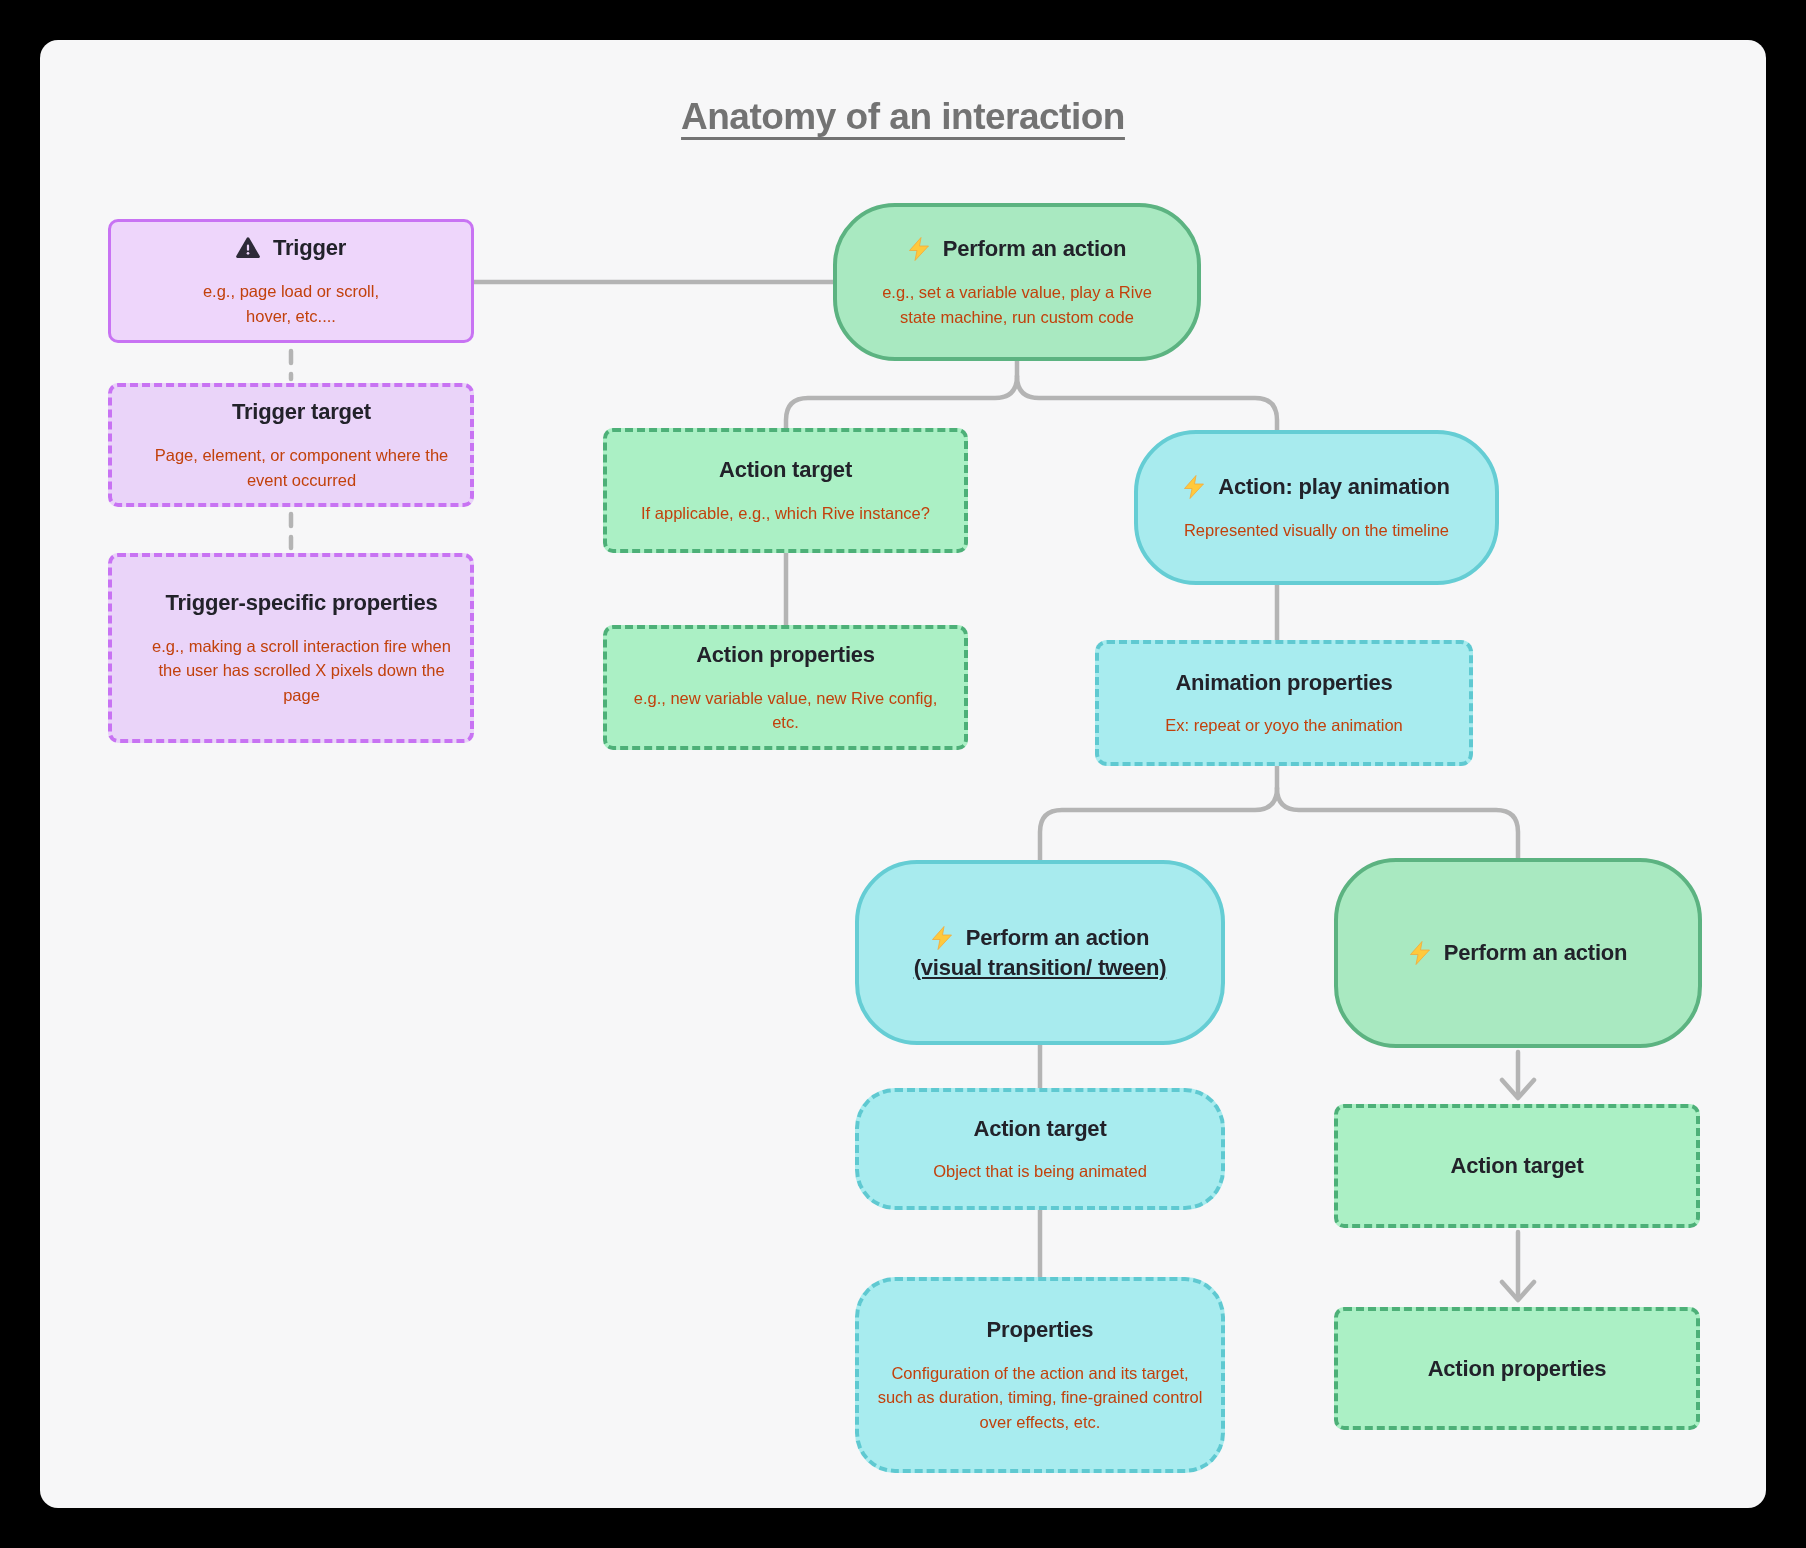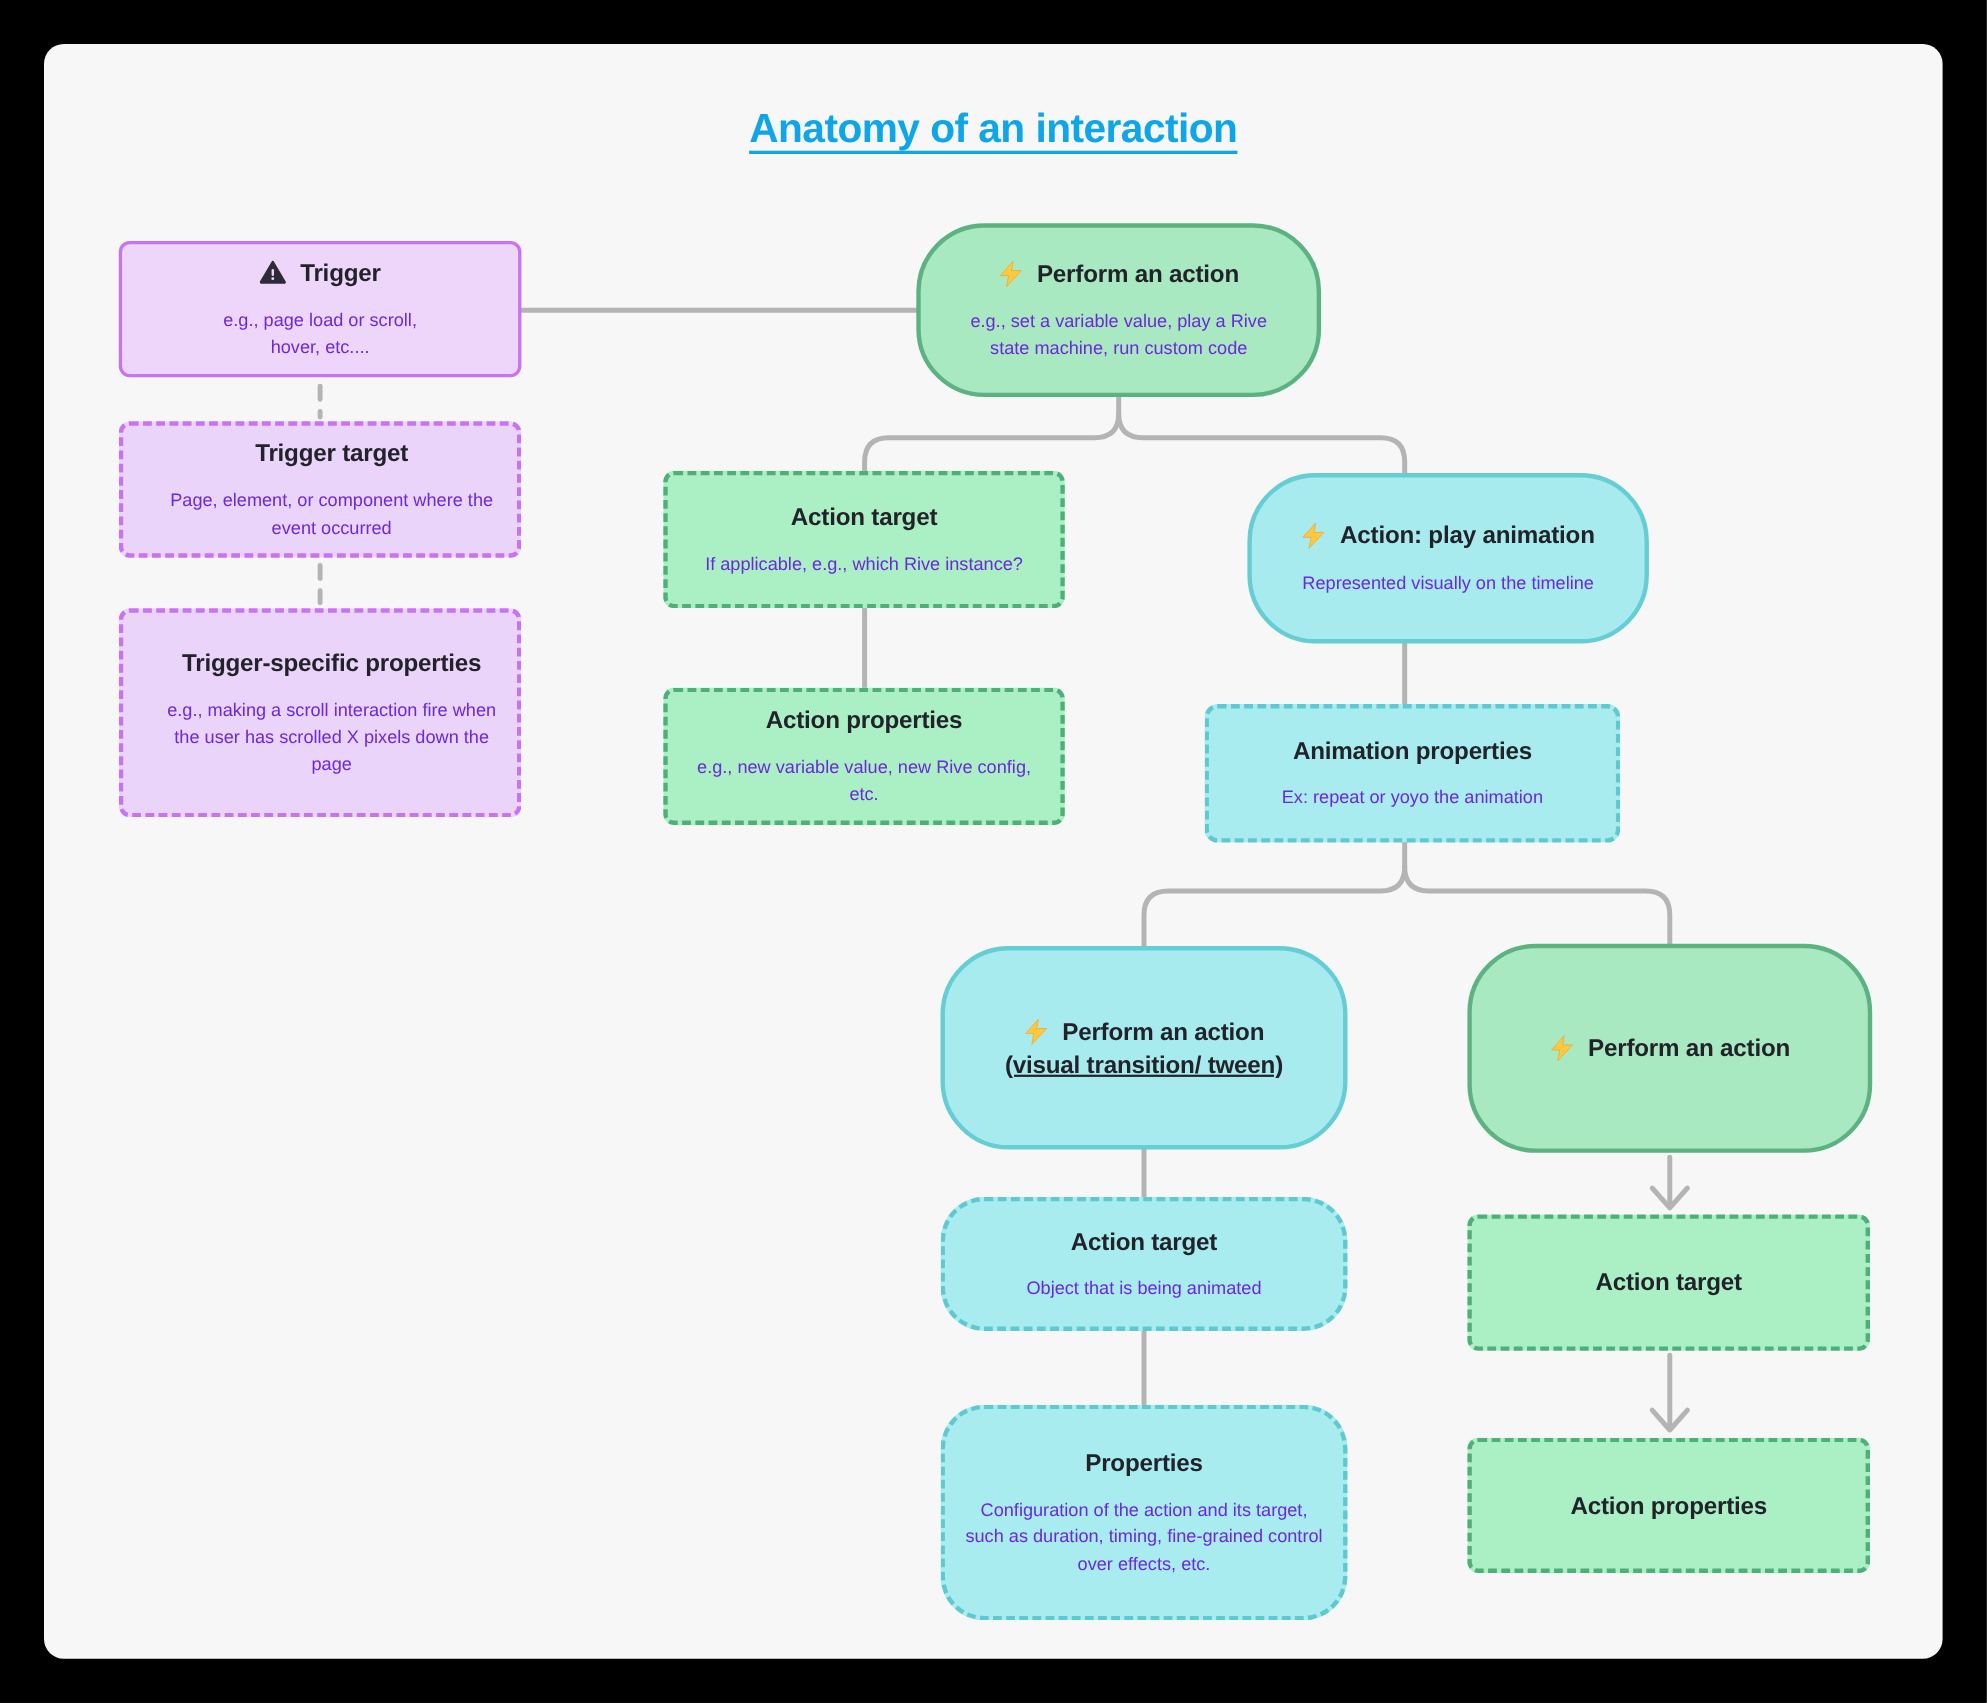--- a/index.html
+++ b/index.html
@@ -6,37 +6,37 @@
   body{
     width:1806px;height:1548px;position:relative;overflow:hidden;
     font-family:"Liberation Sans","DejaVu Sans",sans-serif;
   }
   .card{
     position:absolute;left:40px;top:40px;width:1726px;height:1468px;
     background:#f7f7f8;border-radius:18px;
   }
   .diagram-title{
     position:absolute;left:0;top:96px;width:100%;text-align:center;
-    font-size:37px;font-weight:bold;color:#0ea5e9;
+    font-size:37px;font-weight:bold;color:#737373;
     text-decoration:underline;text-decoration-thickness:3px;text-underline-offset:8px;
     letter-spacing:-0.5px;
   }
   svg.wires{position:absolute;left:0;top:0;pointer-events:none;}
   .box{
     position:absolute;box-sizing:border-box;
     display:flex;flex-direction:column;justify-content:center;align-items:center;
     text-align:center;padding:10px 18px;
   }
   .box .hd{
     font-size:22px;font-weight:bold;color:#22222a;letter-spacing:-0.2px;
     display:flex;align-items:center;justify-content:center;gap:13px;line-height:1.35;
   }
   .box .hd2{font-size:22px;font-weight:bold;color:#22222a;letter-spacing:-0.2px;line-height:1.35;text-decoration:underline;}
   .box .sub{
-    font-size:16.5px;color:#6d28d9;line-height:1.5;margin-top:16px;white-space:pre-line;
+    font-size:16.5px;color:#c2410c;line-height:1.5;margin-top:16px;white-space:pre-line;
   }
   .purple-solid{background:#eed6fb;border:3px solid #c873f3;border-radius:10px;}
   .purple-dashed{background:#ead4f9;border:4px dashed #c873f3;border-radius:10px;padding-left:39px;}
   .green-pill{background:#a9e9c1;border:4px solid #5cb381;border-radius:62px;}
   .green-dashed{background:#abf0c5;border:4px dashed #4db078;border-radius:10px;}
   .cyan-pill{background:#a8ebee;border:4px solid #65cdd4;border-radius:62px;}
   .cyan-dashed{background:#a8ecef;border:4px dashed #5fc9d1;border-radius:12px;}
   .cyan-dashed-round{background:#a8ecef;border:4px dashed #5fc9d1;border-radius:40px;}
   .icon{display:inline-flex;flex:0 0 auto;}
 </style>

